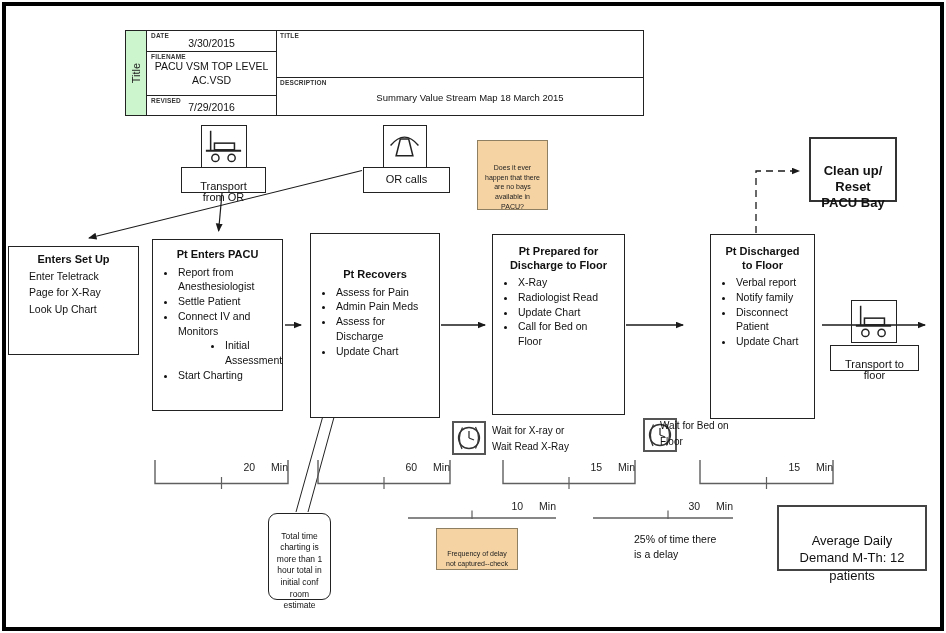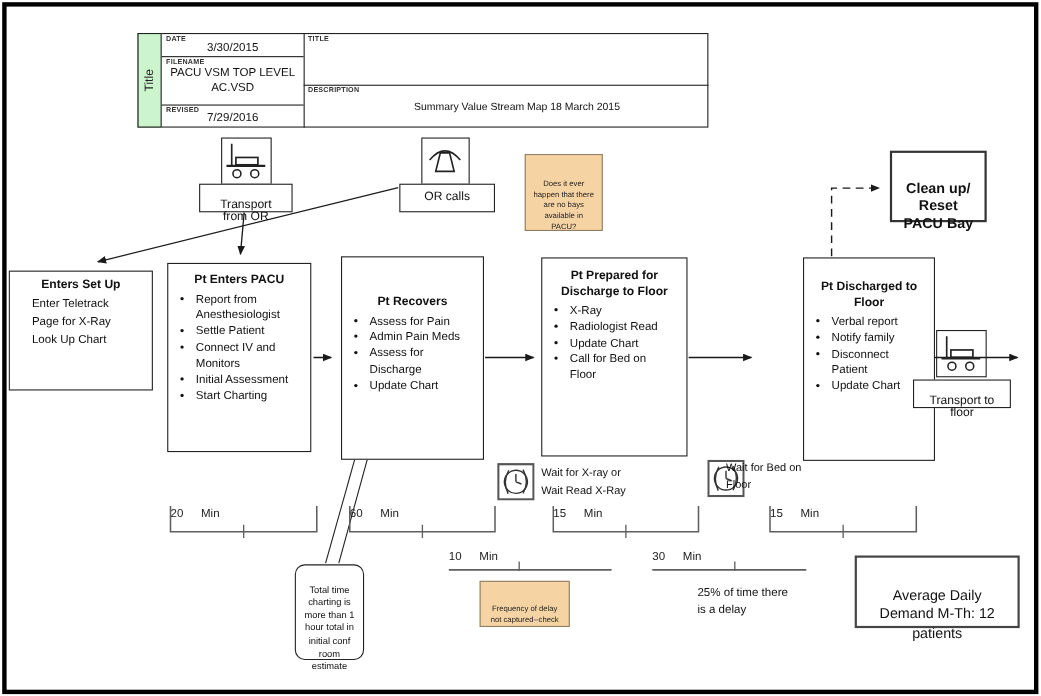--- a/index.html
+++ b/index.html
@@ -10,21 +10,21 @@
   .b2{border:2px solid #333;background:#fff;}
   .pre{white-space:pre-line;}
   .ctr{text-align:center;}
   .tiny{font-size:6.5px;color:#333;letter-spacing:.2px;font-weight:bold;}
   .fieldval{font-size:10.5px;}
   .boxtitle{font-weight:bold;font-size:11px;text-align:center;line-height:13.5px;}
   ul.bl{margin:3px 0 0 0;padding-left:24px;list-style:disc;}
   ul.bl li{font-size:10.5px;line-height:14.8px;padding-left:1px;}
   .plainlines div{font-size:10.5px;line-height:16.5px;}
   .sticky{background:#f5d3a3;border:1.3px solid #8e7f63;font-size:7px;line-height:9.8px;text-align:center;color:#222;}
-  .minlbl{display:flex;justify-content:flex-start;gap:16px;font-size:10.5px;color:#222;}
+  .minlbl{display:flex;justify-content:flex-end;gap:16px;font-size:10.5px;color:#222;}
   .overlay{position:absolute;left:0;top:0;}
 </style>
 </head>
 <body>
 
 <div class="stage">
 
   <div class="abs" style="left:2px;top:2px;width:942px;height:629px;border:4px solid #000;"></div>
 
   <svg class="overlay" width="946" height="633">
@@ -129,21 +129,21 @@
       <div>Look Up Chart</div>
     </div>
   </div>
 
   <div class="abs b" style="left:152px;top:239px;width:131px;height:172px;padding-top:8px;">
     <div class="boxtitle">Pt Enters PACU</div>
     <ul class="bl" style="max-width:122px;">
       <li style="max-width:100px;">Report from Anesthesiologist</li>
       <li style="max-width:100px;">Settle Patient</li>
       <li style="max-width:100px;">Connect IV and Monitors</li>
-      <li style="max-width:100px;">Initial Assessment</li>
+      <li style="max-width:100px;margin-left:47px;">Initial Assessment</li>
       <li style="max-width:100px;">Start Charting</li>
     </ul>
   </div>
 
   <div class="abs b" style="left:310px;top:233px;width:130px;height:185px;padding-top:34px;">
     <div class="boxtitle">Pt Recovers</div>
     <ul class="bl">
       <li style="max-width:92px;">Assess for Pain</li>
       <li style="max-width:92px;">Admin Pain Meds</li>
       <li style="max-width:92px;">Assess for Discharge</li>
@@ -154,21 +154,21 @@
   <div class="abs b" style="left:492px;top:234px;width:133px;height:181px;padding-top:10px;">
     <div class="boxtitle" style="padding:0 10px;">Pt Prepared for Discharge to Floor</div>
     <ul class="bl">
       <li style="max-width:97px;">X-Ray</li>
       <li style="max-width:97px;">Radiologist Read</li>
       <li style="max-width:97px;">Update Chart</li>
       <li style="max-width:88px;">Call for Bed on Floor</li>
     </ul>
   </div>
 
-  <div class="abs b" style="left:730px;top:234px;width:120px;height:185px;padding-top:20px;">
+  <div class="abs b" style="left:710px;top:234px;width:105px;height:185px;padding-top:10px;">
     <div class="boxtitle" style="padding:0 14px;">Pt Discharged to Floor</div>
     <ul class="bl">
       <li style="max-width:95px;">Verbal report</li>
       <li style="max-width:95px;">Notify family</li>
       <li style="max-width:70px;">Disconnect Patient</li>
       <li style="max-width:95px;">Update Chart</li>
     </ul>
   </div>
 
   <div class="abs b" style="left:851px;top:300px;width:46px;height:43px;background:transparent;">

